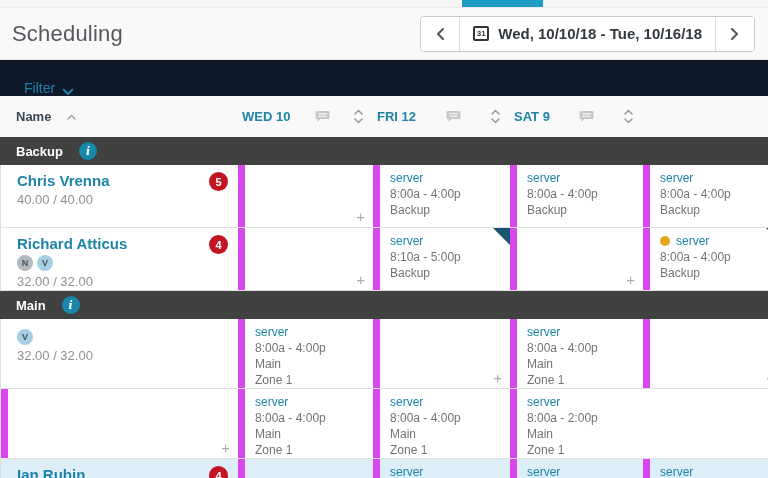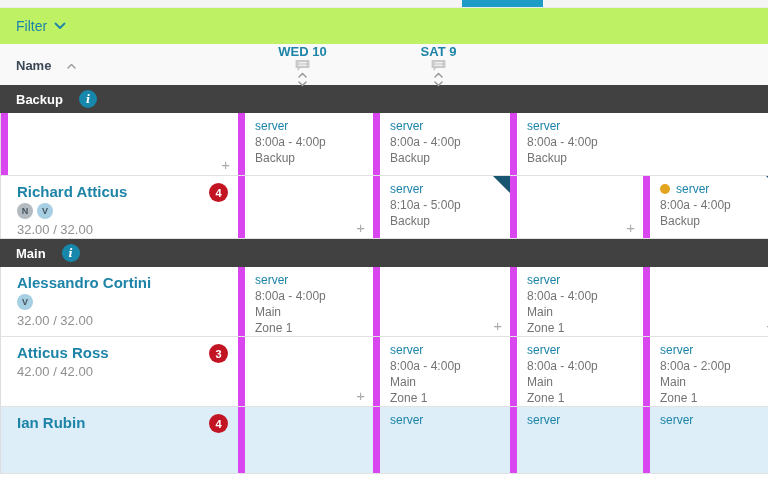--- a/index.html
+++ b/index.html
@@ -22,27 +22,27 @@
     display:flex;align-items:center;justify-content:space-between;padding:0 13px 0 12px;}
   .page-title{font-size:22px;font-weight:400;color:#55595e;letter-spacing:.2px;}
   .date-nav{display:flex;align-items:stretch;height:36px;border:1px solid #c9c9c9;border-radius:4px;background:#fff;overflow:hidden;}
   .nav-btn{width:38px;display:flex;align-items:center;justify-content:center;background:#fff;border:none;cursor:pointer;}
   .date-display{display:flex;align-items:center;gap:9px;padding:0 13px;border-left:1px solid #dcdcdc;border-right:1px solid #dcdcdc;}
   .cal-icon{width:16px;height:15px;border:2px solid #333;border-radius:2px;display:flex;align-items:center;justify-content:center;flex:none;}
   .cal-num{font-size:8px;font-weight:bold;color:#333;line-height:1;}
   .date-text{font-size:15px;font-weight:bold;color:#34393f;white-space:nowrap;}
 
   
-  .filter-bar{height:36px;background:#bef264;display:flex;align-items:center;padding-left:16px;gap:7px;}
+  .filter-bar{height:36px;background:#0f172a;display:flex;align-items:flex-end;padding-left:24px;gap:7px;}
   .filter-label{font-size:14px;color:var(--accent);}
 
   
   .col-headers{height:41px;background:#f9f9f9;display:grid;grid-template-columns:var(--cols);align-items:center;}
   .name-header{padding-left:16px;display:flex;align-items:center;gap:16px;font-size:13px;font-weight:bold;color:#3a4754;}
-  .day-col{position:relative;height:100%;display:flex;align-items:center;justify-content:space-between;padding:0 9px 0 5px;flex-direction:column;}
+  .day-col{position:relative;height:100%;display:flex;align-items:center;justify-content:space-between;padding:0 9px 0 5px;}
   .day-label{font-size:13px;font-weight:bold;color:var(--accent);white-space:nowrap;}
   .day-col.active::after{content:'';position:absolute;left:0;right:0;bottom:0;height:4px;background:var(--orange);}
   .icon-btn{display:flex;align-items:center;cursor:pointer;}
 
   
   .group-bar{height:28px;background:var(--groupbar);display:flex;align-items:center;padding-left:16px;gap:16px;}
   .group-name{color:#fff;font-size:13px;font-weight:bold;}
   .info-icon{width:18px;height:18px;border-radius:50%;background:#1787ab;color:#fff;
     font-family:"DejaVu Serif",serif;font-style:italic;font-weight:bold;font-size:11px;
     display:flex;align-items:center;justify-content:center;cursor:pointer;}
@@ -71,20 +71,41 @@
 </style>
 </head>
 <body>
 
 <div class="app">
 
   <div class="top-strip">
     <div class="tab-indicator"></div>
   </div>
 
+  <div class="page-header">
+    <div class="page-title">Scheduling</div>
+    <div class="date-nav">
+      <button class="nav-btn">
+        <svg width="10" height="14" viewBox="0 0 10 14">
+            <polyline points="8,2 3,7 8,12" fill="none" stroke="#555" stroke-width="2" stroke-linecap="round" stroke-linejoin="round"></polyline>
+          </svg>
+      </button>
+      <div class="date-display">
+        <span class="cal-icon">
+            <span class="cal-num">31</span>
+          </span>
+        <span class="date-text">Wed, 10/10/18 - Tue, 10/16/18</span>
+      </div>
+      <button class="nav-btn">
+        <svg width="10" height="14" viewBox="0 0 10 14">
+            <polyline points="2,2 7,7 2,12" fill="none" stroke="#555" stroke-width="2" stroke-linecap="round" stroke-linejoin="round"></polyline>
+          </svg>
+      </button>
+    </div>
+  </div>
 
   <div class="filter-bar">
     <span class="filter-label">Filter</span>
     <svg width="12" height="8" viewBox="0 0 12 8">
         <polyline points="1.5,1.5 6,6 10.5,1.5" fill="none" stroke="#1d84a8" stroke-width="1.8" stroke-linecap="round" stroke-linejoin="round"></polyline>
       </svg>
   </div>
 
   <div class="col-headers">
     <div class="name-header">
@@ -104,43 +125,64 @@
           </svg>
         </span>
         <span class="icon-btn">
           <svg width="9" height="15" viewBox="0 0 9 15">
             <polyline points="1,5 4.5,1.5 8,5" fill="none" stroke="#9a9a9a" stroke-width="1.5" stroke-linecap="round" stroke-linejoin="round"></polyline>
             <polyline points="1,10 4.5,13.5 8,10" fill="none" stroke="#9a9a9a" stroke-width="1.5" stroke-linecap="round" stroke-linejoin="round"></polyline>
           </svg>
         </span>
       </div>
       <div class="day-col">
-        <span class="day-label">SAT 9</span>
+        <span class="day-label">FRI 12</span>
         <span class="icon-btn">
           <svg width="15" height="13" viewBox="0 0 15 13">
             <path d="M1.5 1 h12 a1 1 0 0 1 1 1 v6 a1 1 0 0 1 -1 1 h-8 l-3 3 v-3 h-1 a1 1 0 0 1 -1 -1 v-6 a1 1 0 0 1 1 -1 z" fill="#c9c9c9"></path>
             <line x1="3.5" y1="3.8" x2="11.5" y2="3.8" stroke="#fff" stroke-width="1"></line>
             <line x1="3.5" y1="6.2" x2="11.5" y2="6.2" stroke="#fff" stroke-width="1"></line>
           </svg>
         </span>
         <span class="icon-btn">
           <svg width="9" height="15" viewBox="0 0 9 15">
             <polyline points="1,5 4.5,1.5 8,5" fill="none" stroke="#9a9a9a" stroke-width="1.5" stroke-linecap="round" stroke-linejoin="round"></polyline>
             <polyline points="1,10 4.5,13.5 8,10" fill="none" stroke="#9a9a9a" stroke-width="1.5" stroke-linecap="round" stroke-linejoin="round"></polyline>
           </svg>
         </span>
       </div>
+      <div class="day-col">
+        <span class="day-label">SAT 9</span>
+        <span class="icon-btn">
+          <svg width="15" height="13" viewBox="0 0 15 13">
+            <path d="M1.5 1 h12 a1 1 0 0 1 1 1 v6 a1 1 0 0 1 -1 1 h-8 l-3 3 v-3 h-1 a1 1 0 0 1 -1 -1 v-6 a1 1 0 0 1 1 -1 z" fill="#c9c9c9"></path>
+            <line x1="3.5" y1="3.8" x2="11.5" y2="3.8" stroke="#fff" stroke-width="1"></line>
+            <line x1="3.5" y1="6.2" x2="11.5" y2="6.2" stroke="#fff" stroke-width="1"></line>
+          </svg>
+        </span>
+        <span class="icon-btn">
+          <svg width="9" height="15" viewBox="0 0 9 15">
+            <polyline points="1,5 4.5,1.5 8,5" fill="none" stroke="#9a9a9a" stroke-width="1.5" stroke-linecap="round" stroke-linejoin="round"></polyline>
+            <polyline points="1,10 4.5,13.5 8,10" fill="none" stroke="#9a9a9a" stroke-width="1.5" stroke-linecap="round" stroke-linejoin="round"></polyline>
+          </svg>
+        </span>
+      </div>
     </div>
 
   <div>
       <div class="group-bar">
         <span class="group-name">Backup</span>
         <span class="info-icon">i</span>
       </div>
       <div class="row h64">
+        <div class="name-cell">
+          <div class="emp-name">Chris Vrenna</div>
+          <div class="hours">40.00 / 40.00</div>
+          <span class="alert-badge">5</span>
+        </div>
         <div class="day-cell">
           <span class="plus">+</span>
         </div>
         <div class="day-cell">
           <div class="shift-role">
             <span>server</span>
           </div>
           <div class="shift-line">8:00a - 4:00p</div>
           <div class="shift-line">Backup</div>
         </div>
@@ -192,21 +234,20 @@
           <div class="shift-line">Backup</div>
           <span class="corner"></span>
         </div>
       </div>
       <div class="group-bar">
         <span class="group-name">Main</span>
         <span class="info-icon">i</span>
       </div>
       <div class="row h68">
         <div class="name-cell">
-          <div class="emp-name">Alessandro Cortini</div>
           <div class="badge-row">
             <span class="mini-badge blue">V</span>
           </div>
           <div class="hours">32.00 / 32.00</div>
         </div>
         <div class="day-cell">
           <div class="shift-role">
             <span>server</span>
           </div>
           <div class="shift-line">8:00a - 4:00p</div>
@@ -222,25 +263,20 @@
           </div>
           <div class="shift-line">8:00a - 4:00p</div>
           <div class="shift-line">Main</div>
           <div class="shift-line">Zone 1</div>
         </div>
         <div class="day-cell">
           <span class="plus">+</span>
         </div>
       </div>
       <div class="row h68">
-        <div class="name-cell">
-          <div class="emp-name">Atticus Ross</div>
-          <div class="hours">42.00 / 42.00</div>
-          <span class="alert-badge">3</span>
-        </div>
         <div class="day-cell">
           <span class="plus">+</span>
         </div>
         <div class="day-cell">
           <div class="shift-role">
             <span>server</span>
           </div>
           <div class="shift-line">8:00a - 4:00p</div>
           <div class="shift-line">Main</div>
           <div class="shift-line">Zone 1</div>

